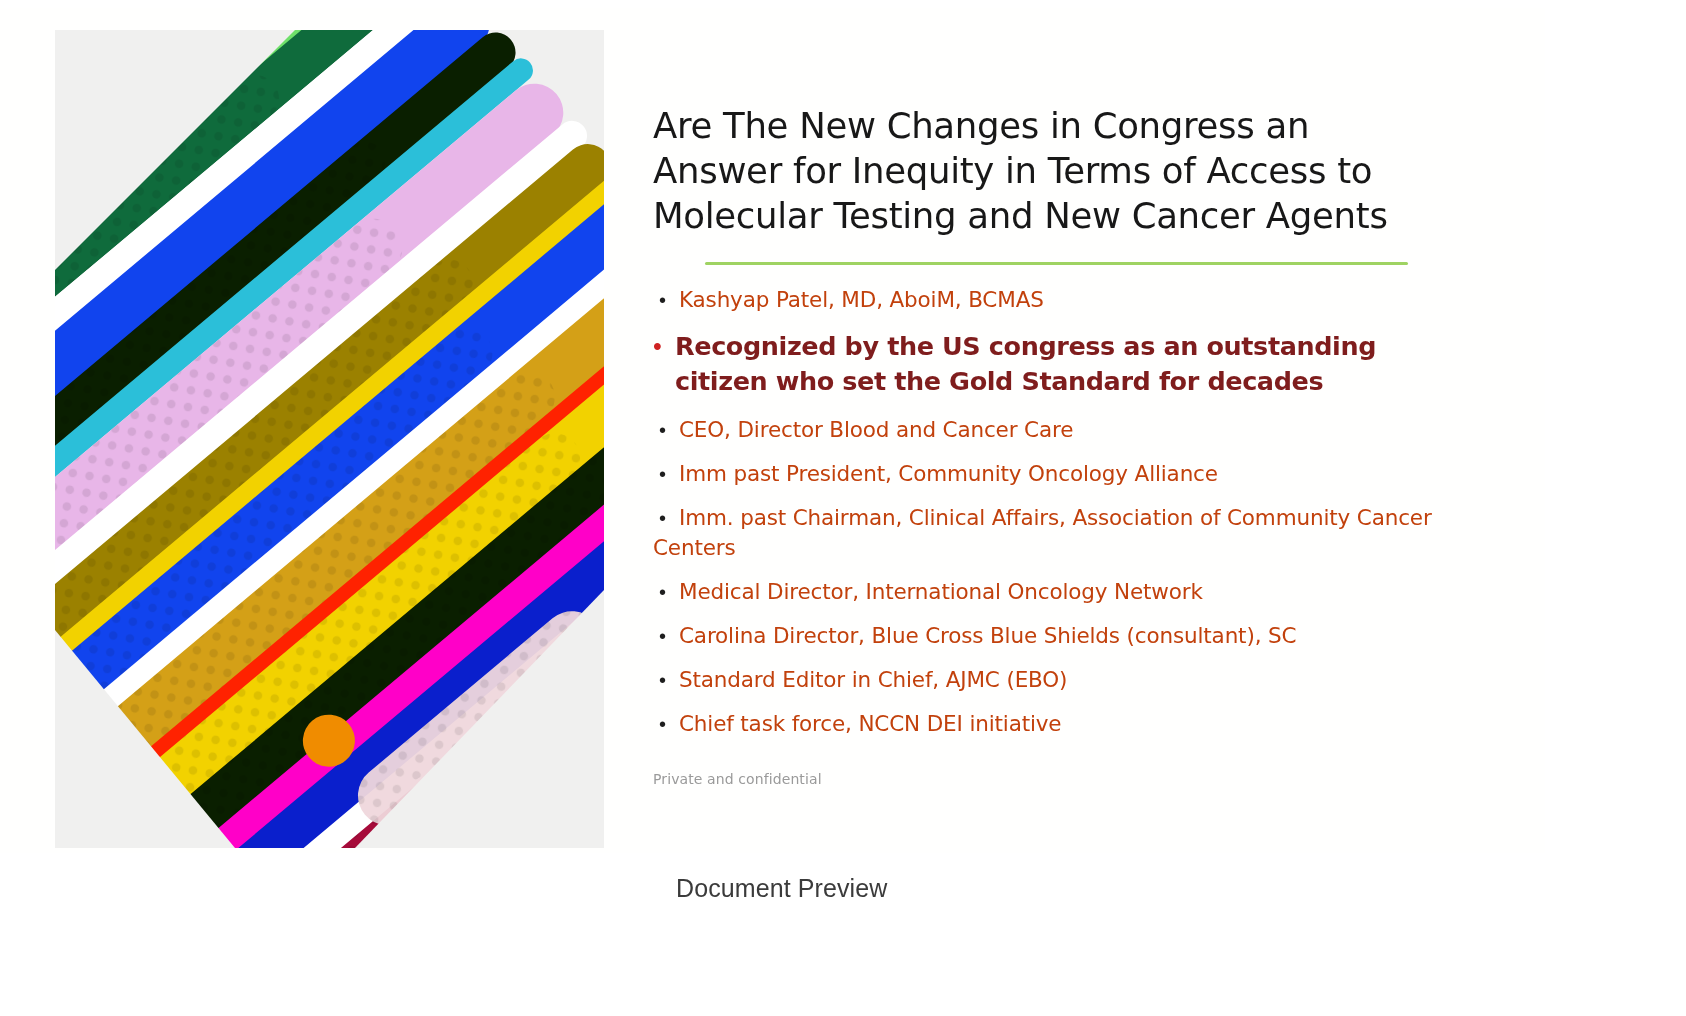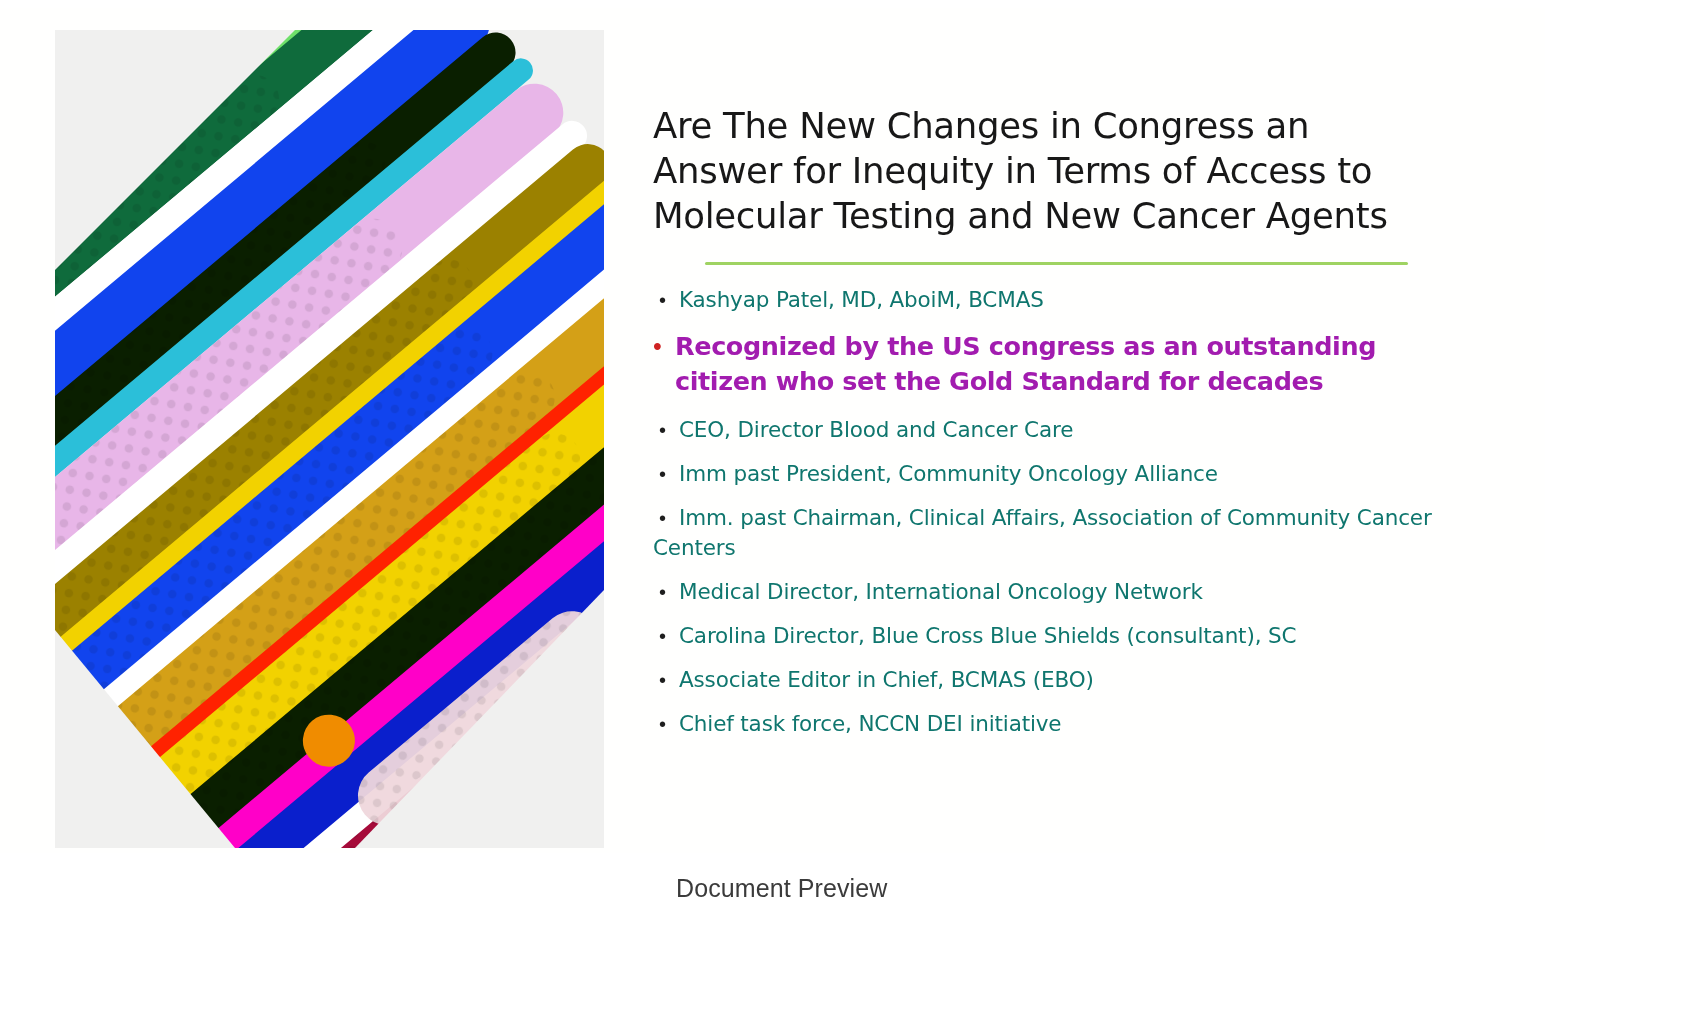--- a/index.html
+++ b/index.html
@@ -86,35 +86,35 @@
     font-size: 20px;
     line-height: 30px;
     padding-left: 6px;
     box-sizing: border-box;
   }
   .bullet-text {
     flex: 1 1 auto;
     font-family: "DejaVu Sans", sans-serif;
     font-size: 21.5px;
     line-height: 30px;
-    color: #0f766e;
+    color: #c2410c;
     letter-spacing: -0.15px;
   }
 
   
   .bullet-row.highlight { margin-bottom: 16px; }
   .bullet-row.highlight .bullet-dot {
     color: #cf2222;
     font-size: 25px;
     line-height: 35px;
     padding-left: 0px;
     width: 22px;
   }
   .bullet-row.highlight .bullet-text {
-    color: #a21caf;
+    color: #7f1d1d;
     font-weight: bold;
     font-size: 25.5px;
     line-height: 35px;
     letter-spacing: -0.4px;
   }
 
   
   .bullet-row.wrap .bullet-text { margin-left: -26px; text-indent: 26px; }
 
   #confidential-note {
@@ -294,26 +294,27 @@
         <span class="bullet-text">Medical Director, International Oncology Network</span>
       </li>
 
       <li class="bullet-row">
         <span class="bullet-dot">•</span>
         <span class="bullet-text">Carolina Director, Blue Cross Blue Shields (consultant), SC</span>
       </li>
 
       <li class="bullet-row">
         <span class="bullet-dot">•</span>
-        <span class="bullet-text">Associate Editor in Chief, BCMAS (EBO)</span>
+        <span class="bullet-text">Standard Editor in Chief, AJMC (EBO)</span>
       </li>
 
       <li class="bullet-row">
         <span class="bullet-dot">•</span>
         <span class="bullet-text">Chief task force, NCCN DEI initiative</span>
       </li>
 
     </ul>
 
+    <div id="confidential-note">Private and confidential</div>
   </div>
 </div>
 
 <div id="preview-caption">Document Preview</div>
 
 </body></html>

